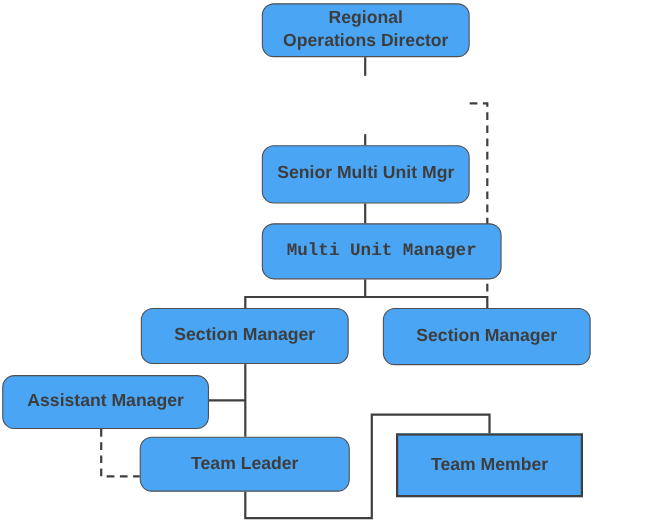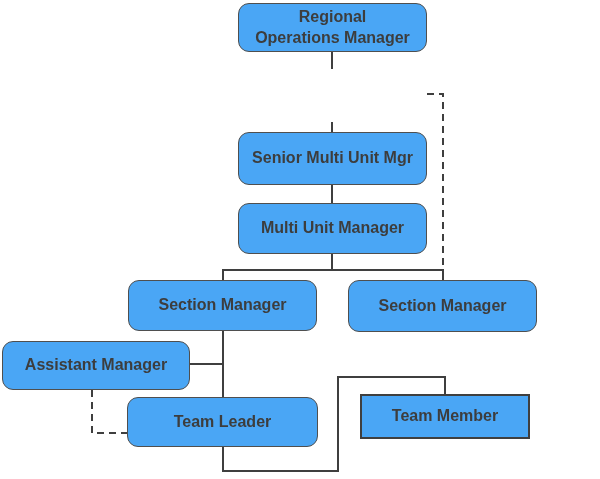--- a/index.html
+++ b/index.html
@@ -42,26 +42,26 @@
     border-radius: 0;
     border: 2.5px solid #3F3F3F;
   }
   .node .label {
     padding: 0 4px;
   }
   
   .n-rod  { left: 238px; top: 3px;   width: 189px; height: 49px; }
   .n-om   { left: 238px; top: 69px;  width: 189px; height: 53px; }
   .n-smum { left: 238px; top: 132px; width: 189px; height: 53px; }
-  .n-mum  { left: 238px; top: 203px; width: 189px; height: 51px; }
+  .n-mum  { left: 238px; top: 203px; width: 218px; height: 51px; font-family: Liberation Mono, monospace; }
   .n-sml  { left: 128px; top: 280px; width: 189px; height: 51px; }
   .n-smr  { left: 348px; top: 280px; width: 189px; height: 52px; }
   .n-am   { left: 2px;   top: 341px; width: 188px; height: 49px; text-align: right; }
   .n-tl   { left: 127px; top: 397px; width: 191px; height: 50px; }
-  .n-tm   { left: 360px; top: 394px; width: 170px; height: 45px; }
+  .n-tm   { left: 360px; top: 394px; width: 170px; height: 58px; }
 </style>
 </head>
 <body>
 
 <div class="canvas">
 
   <svg class="connector-layer" viewBox="0 0 600 479" xmlns="http://www.w3.org/2000/svg" fill="none" stroke="#3F3F3F" stroke-width="2">
 
     <path d="M332 52 V69"></path>
     <path d="M332 122 V132"></path>
@@ -71,21 +71,21 @@
     <path d="M223 331 V397"></path>
     <path d="M190 364 H223"></path>
     <path d="M223 447 V471 H338 V377 H445 V394"></path>
 
     <path stroke-dasharray="7 5" d="M427 94 H443 V266"></path>
     <path stroke-dasharray="7 5" d="M92 390 V433 H127"></path>
   </svg>
 
   <div class="node n-rod">
     <span class="label">Regional
-Operations Manager</span>
+Operations Director</span>
   </div>
 
 
   <div class="node n-smum">
     <span class="label">Senior Multi Unit Mgr</span>
   </div>
 
   <div class="node n-mum">
     <span class="label">Multi Unit Manager</span>
   </div>

